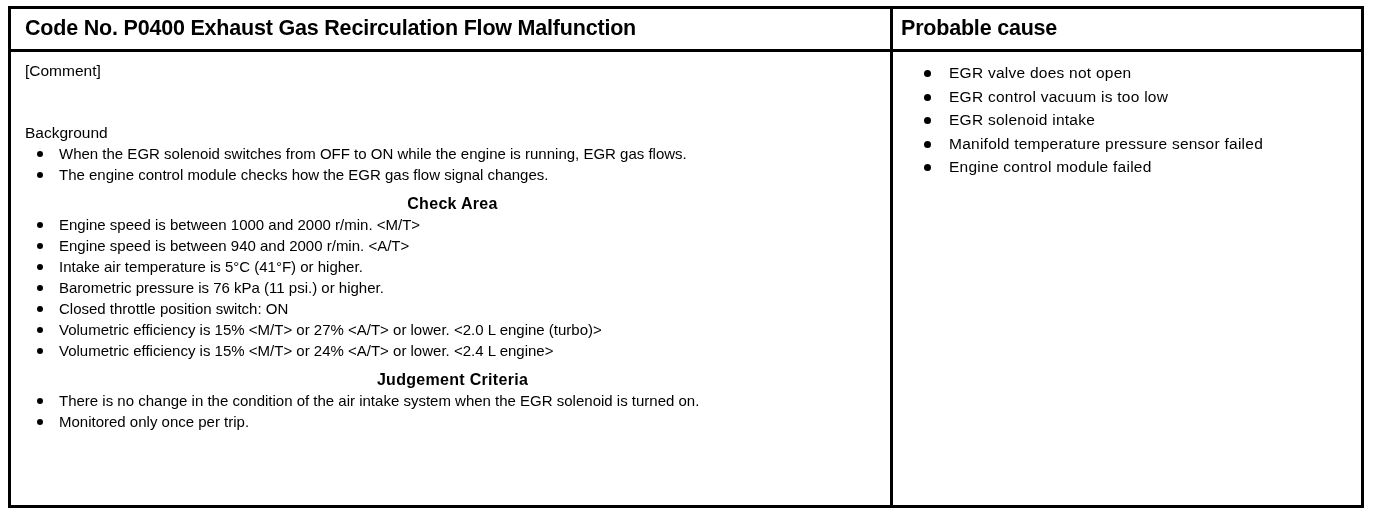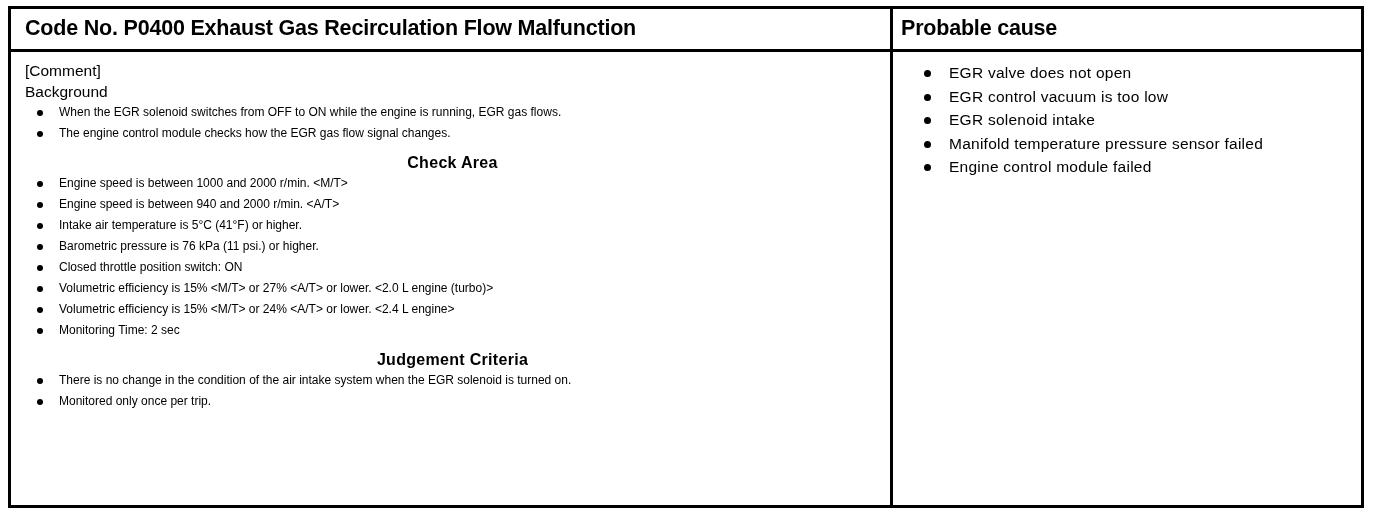--- a/index.html
+++ b/index.html
@@ -89,39 +89,40 @@
     box-sizing: border-box;
     flex: 1 1 auto;
     padding: 9px 8px 4px 18px;
   }
 
   
   .plain-line {
     font-size: 15.5px;
     line-height: 21px;
     white-space: nowrap;
+    margin-top: 41px;
   }
   .section-heading {
     font-size: 16px;
     font-weight: bold;
     line-height: 21px;
     margin-top: 8px;
     white-space: nowrap;
     letter-spacing: 0.3px;
     text-align: center;
   }
 
   ul.bullet-list {
     list-style: none;
     margin: 0;
     padding: 0;
   }
   ul.bullet-list > li {
     position: relative;
-    font-size: 12px;
+    font-size: 15px;
     line-height: 21px;
     padding-left: 34px;
   }
   ul.bullet-list > li::before {
     content: "";
     position: absolute;
     left: 12px;
     top: 8px;
     width: 6px;
     height: 6px;
@@ -197,23 +198,20 @@
           </li>
           <li>
             <span>Closed throttle position switch: ON</span>
           </li>
           <li>
             <span>Volumetric efficiency is 15% &lt;M/T&gt; or 27% &lt;A/T&gt; or lower. &lt;2.0 L engine (turbo)&gt;</span>
           </li>
           <li>
             <span>Volumetric efficiency is 15% &lt;M/T&gt; or 24% &lt;A/T&gt; or lower. &lt;2.4 L engine&gt;</span>
           </li>
-          <li>
-            <span>Monitoring Time: 2 sec</span>
-          </li>
         </ul>
 
         <div class="section-heading">Judgement Criteria</div>
 
         <ul class="bullet-list">
           <li>
             <span>There is no change in the condition of the air intake system when the EGR solenoid is turned on.</span>
           </li>
           <li>
             <span>Monitored only once per trip.</span>

